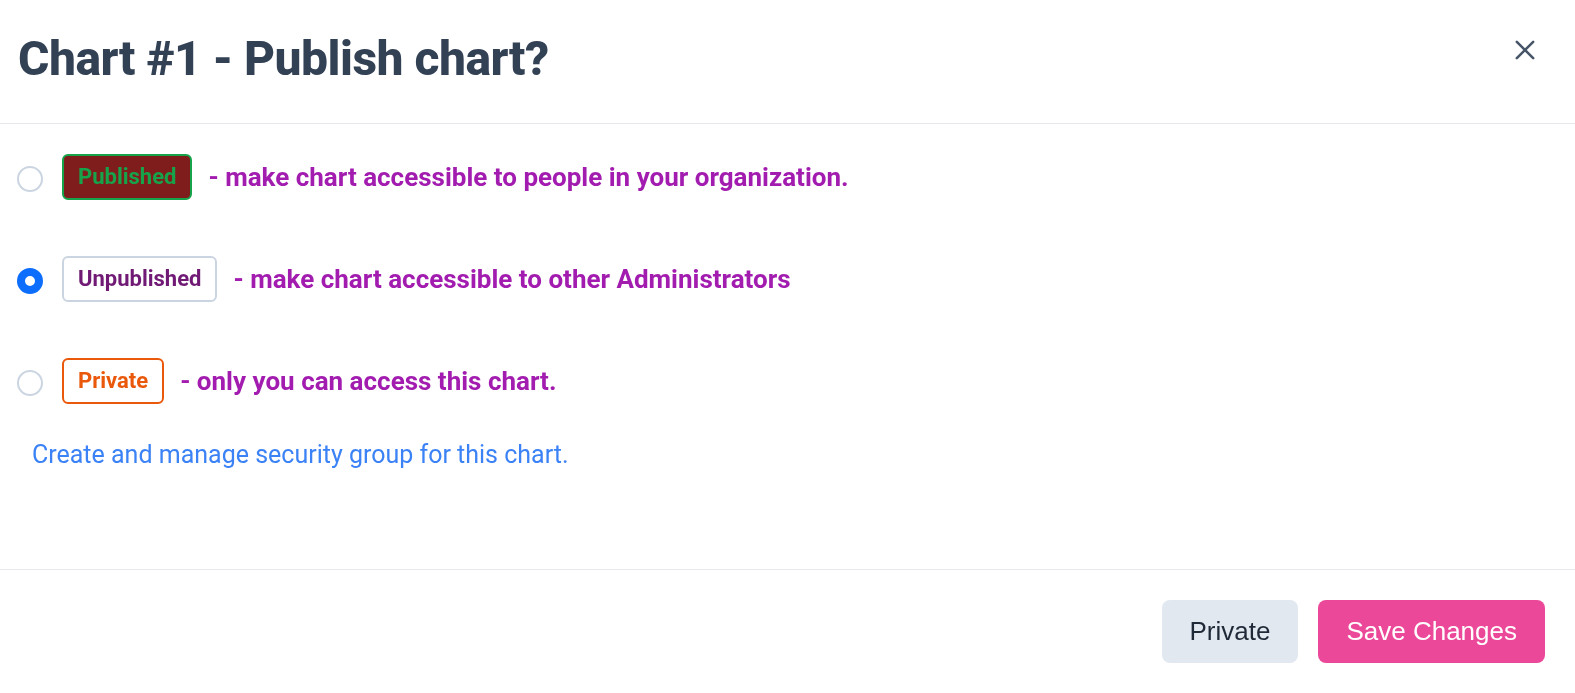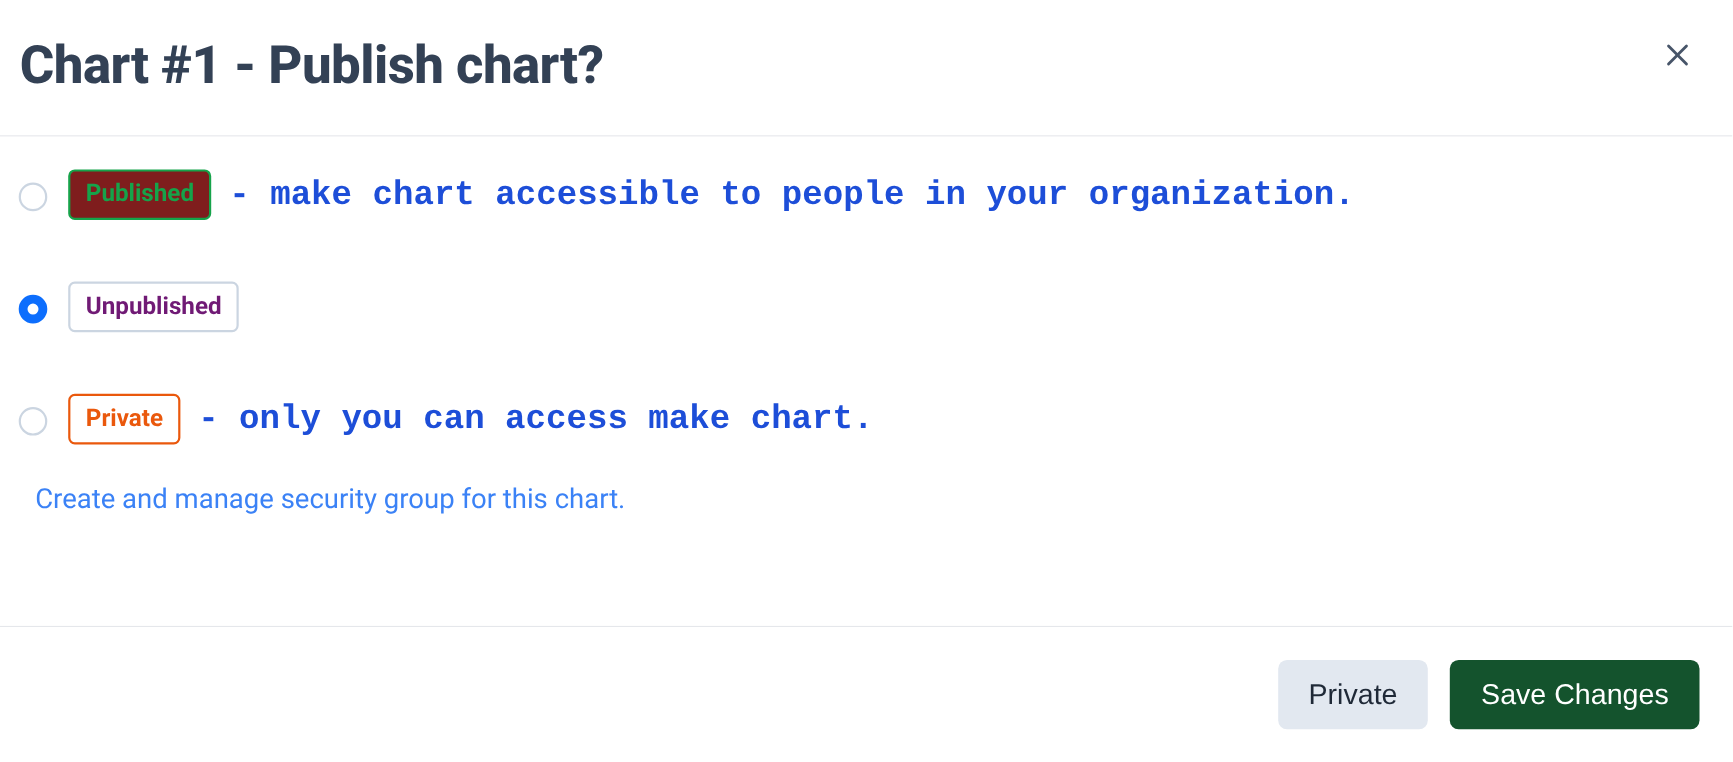--- a/index.html
+++ b/index.html
@@ -94,24 +94,23 @@
     border: 2px solid #cbd5e1;
     background: #ffffff;
   }
   .badge-private {
     color: #ea580c;
     border: 2px solid #ea580c;
     background: #ffffff;
   }
 
   .option-desc {
-    font-size: 31px;
+    font-size: 26px;
     font-weight: 700;
-    color: #1d4ed8;
-    font-family: Liberation Mono, monospace;
+    color: #a21caf;
   }
 
   .link-row {
     padding-left: 20px;
     margin-top: 26px;
   }
   .security-link {
     font-size: 25px;
     font-weight: 400;
     color: #3b82f6;
@@ -131,21 +130,21 @@
     border-radius: 8px;
     border: none;
     cursor: pointer;
     font-weight: 400;
   }
   .btn-cancel {
     background: #e2e8f0;
     color: #1f2937;
   }
   .btn-save {
-    background: #14532d;
+    background: #ec4899;
     color: #ffffff;
   }
 </style>
 </head>
 <body>
 
 <div class="dialog">
 
   <div class="dialog-header">
     <h1 class="dialog-title">Chart #1 - Publish chart?</h1>
@@ -161,26 +160,27 @@
 
     <label class="option-row">
       <input type="radio" name="publish" class="radio" style="">
       <span class="badge badge-published">Published</span>
       <span class="option-desc">- make chart accessible to people in your organization.</span>
     </label>
 
     <label class="option-row">
       <input type="radio" name="publish" class="radio" checked="" style="">
       <span class="badge badge-unpublished">Unpublished</span>
+      <span class="option-desc">- make chart accessible to other Administrators</span>
     </label>
 
     <label class="option-row">
       <input type="radio" name="publish" class="radio" style="">
       <span class="badge badge-private">Private</span>
-      <span class="option-desc">- only you can access make chart.</span>
+      <span class="option-desc">- only you can access this chart.</span>
     </label>
 
     <div class="link-row">
       <a class="security-link">Create and manage security group for this chart.</a>
     </div>
 
   </div>
 
   <div class="dialog-footer">
     <button class="btn btn-cancel">Private</button>

